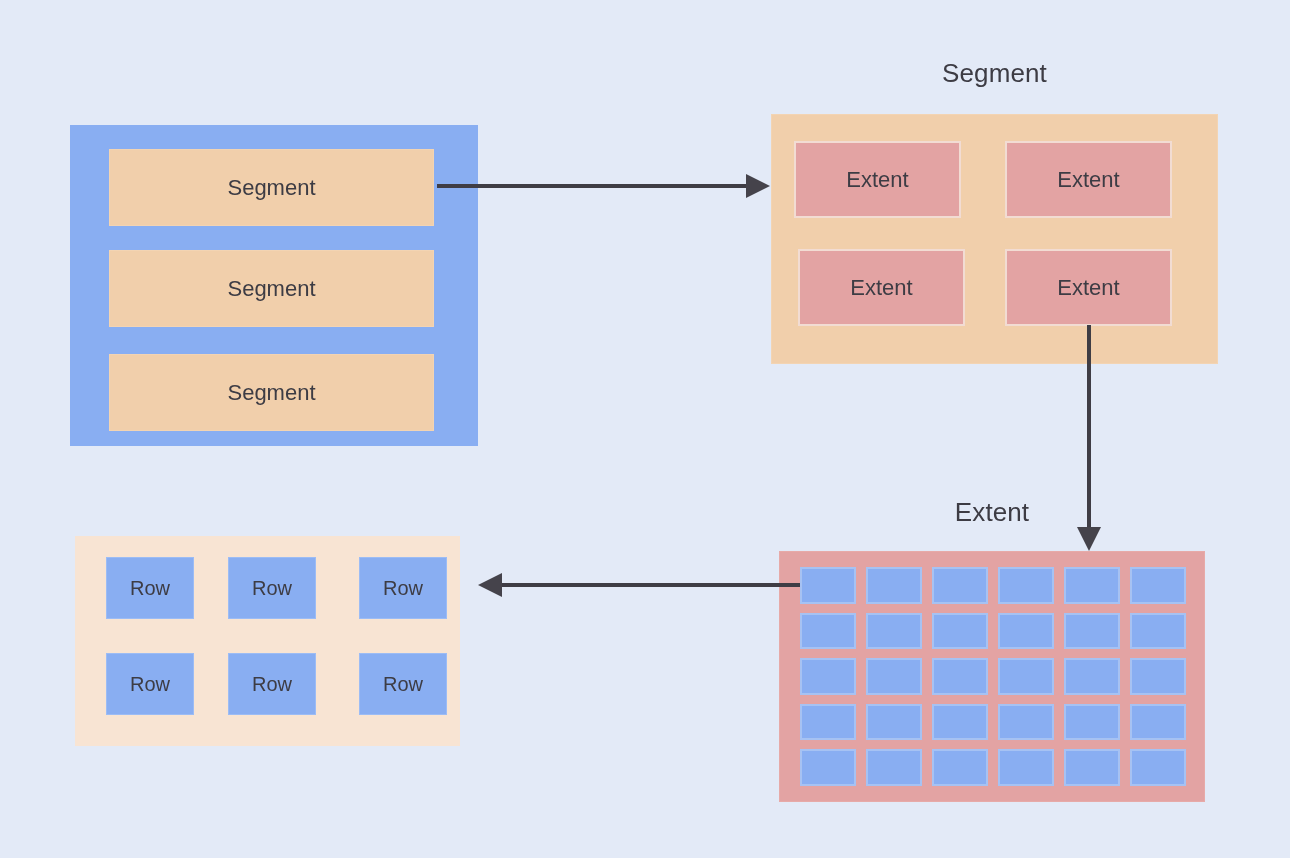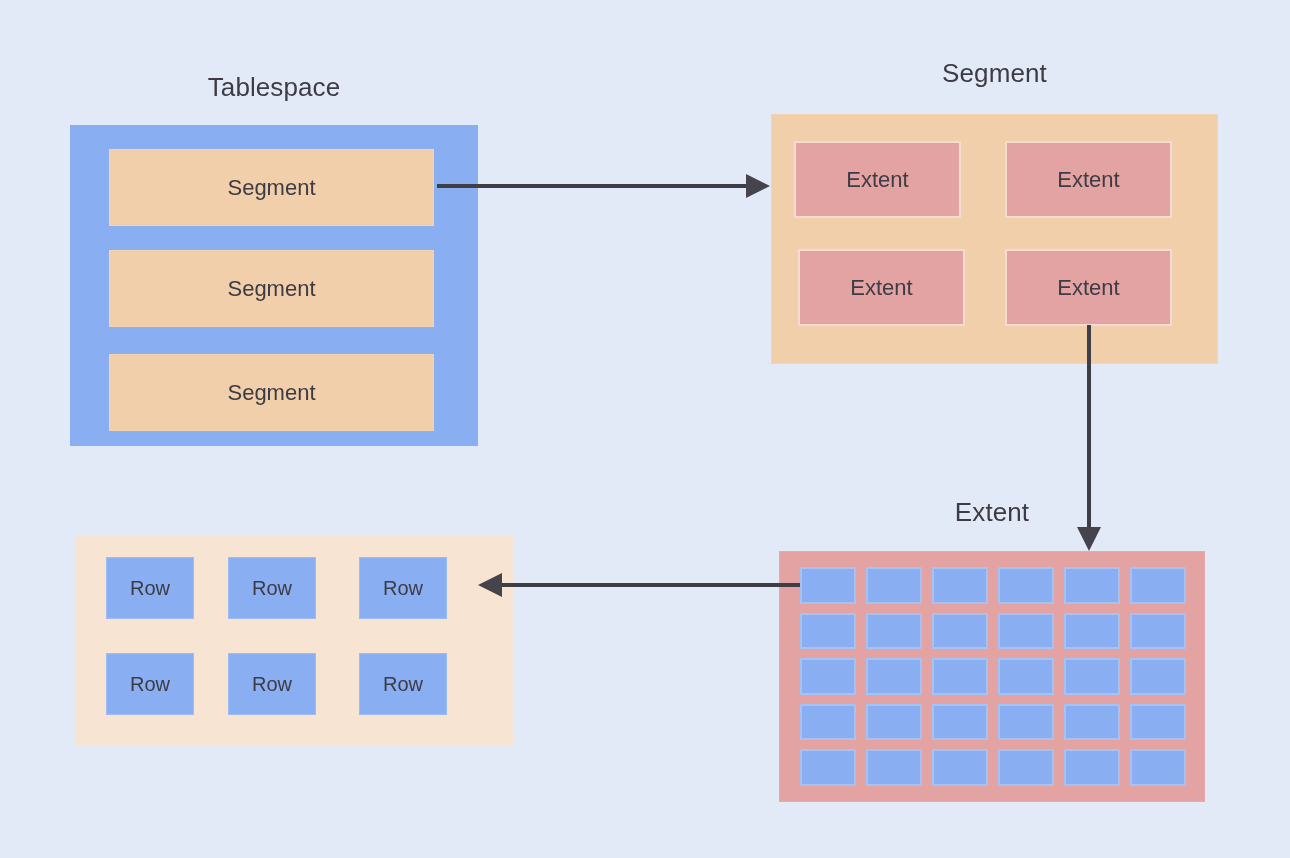--- a/index.html
+++ b/index.html
@@ -87,21 +87,21 @@
   }
   #extent-cell-0 { left: 22px;  top: 26px; }
   #extent-cell-1 { left: 233px; top: 26px; }
   #extent-cell-2 { left: 26px;  top: 134px; }
   #extent-cell-3 { left: 233px; top: 134px; }
 
   
   #page-box {
     position: absolute;
     left: 75px; top: 536px;
-    width: 438px; height: 210px;
+    width: 385px; height: 210px;
     background: #f8e4d3;
     border: 1px solid #f8e4d3;
   }
   .row-cell {
     position: absolute;
     width: 88px;
     height: 62px;
     background: #89aef2;
     border: 1px solid #9cbcf5;
     display: flex;
@@ -156,21 +156,20 @@
   }
   .arrow-head {
     fill: #45434b;
   }
 </style>
 </head>
 <body>
 
 <div class="canvas">
 
-  <div class="group-title" id="title-tablespace">Tablespace</div>
 
   <div id="tablespace-box">
     <div class="segment-bar" id="segment-bar-0">Segment</div>
     <div class="segment-bar" id="segment-bar-1">Segment</div>
     <div class="segment-bar" id="segment-bar-2">Segment</div>
   </div>
 
   <div class="group-title" id="title-segment">Segment</div>
 
   <div id="segment-box">

